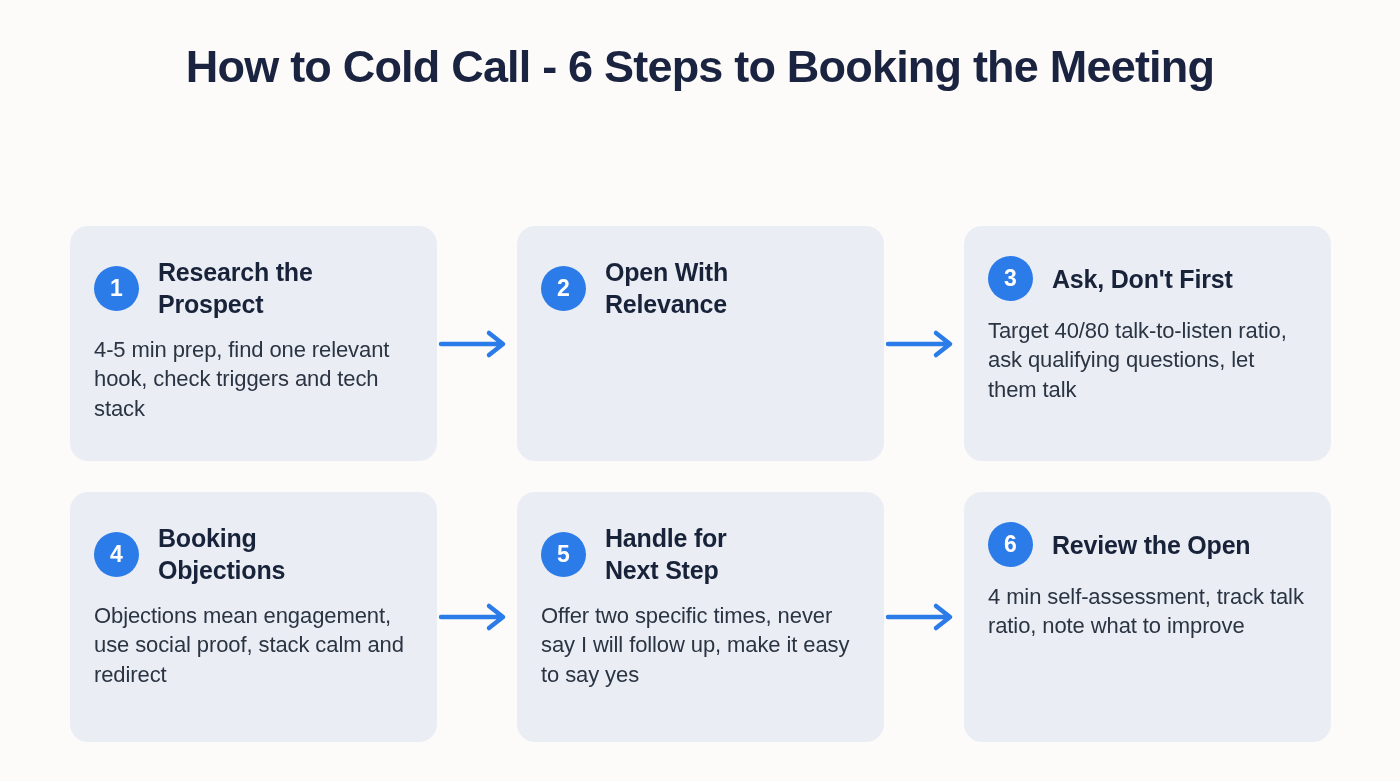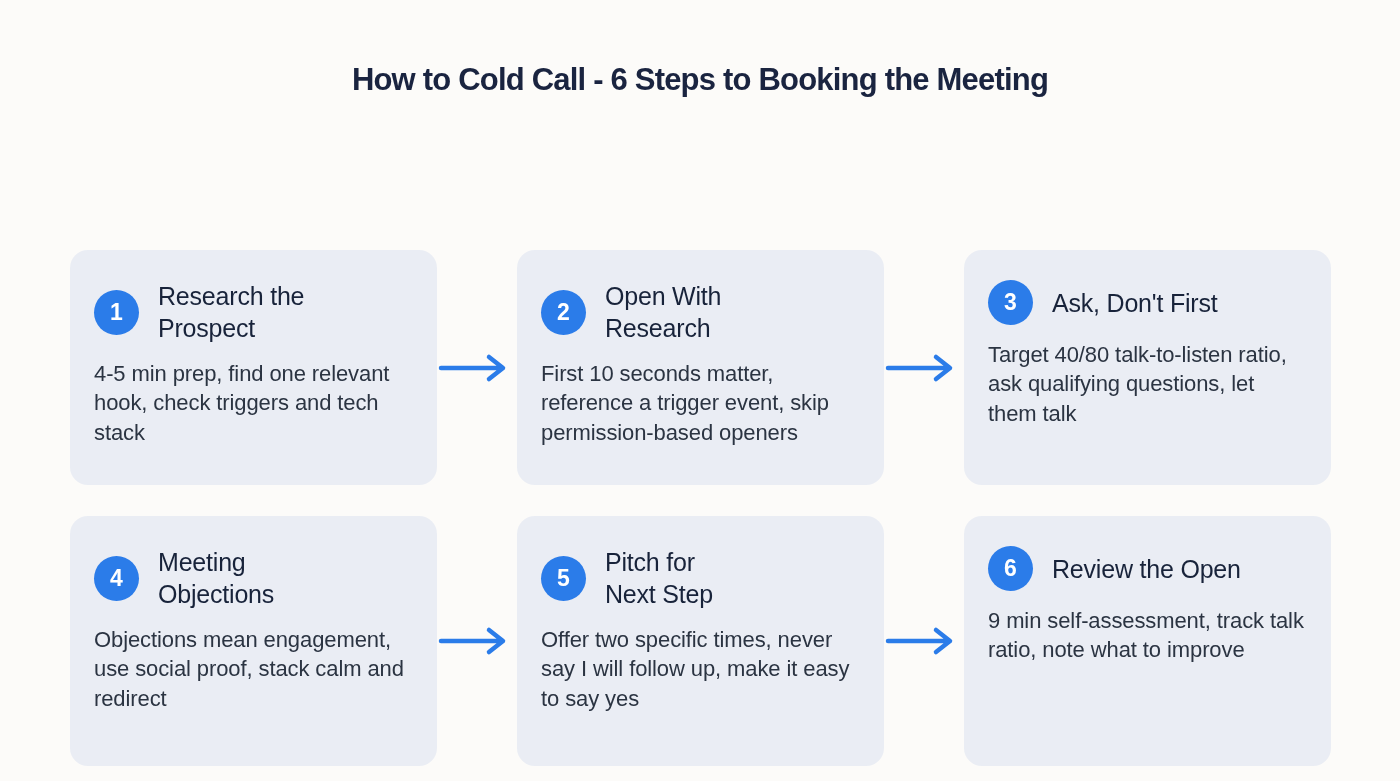--- a/index.html
+++ b/index.html
@@ -12,23 +12,23 @@
     overflow: hidden;
   }
 
   .page {
     width: 1400px;
     height: 781px;
     position: relative;
   }
 
   h1.main-title {
-    margin-top: 58px;
+    margin-top: 34px;
     text-align: center;
-    font-size: 31px;
+    font-size: 45px;
     font-weight: 700;
     letter-spacing: -0.8px;
     color: #1a2440;
     line-height: 1.45;
   }
 
   .steps-grid {
     position: absolute;
     left: 70px;
     top: 192px;
@@ -59,21 +59,21 @@
     color: #ffffff;
     font-size: 23px;
     font-weight: 700;
     display: flex;
     align-items: center;
     justify-content: center;
   }
 
   .card-title {
     font-size: 25px;
-    font-weight: 400;
+    font-weight: 700;
     letter-spacing: -0.2px;
     line-height: 1.28;
     color: #18233a;
     white-space: pre-line;
   }
 
   .card-desc {
     margin-top: 15px;
     font-size: 22px;
     line-height: 1.34;
@@ -120,71 +120,70 @@
     <div class="arrow-cell">
       <svg width="80" height="32" viewBox="0 0 80 32">
         <path class="arrow-stroke" d="M4 16 H64 M52 5 L66 16 L52 27"></path>
       </svg>
     </div>
 
     <div class="card">
       <div class="card-header">
         <div class="badge">2</div>
         <h2 class="card-title">Open With
-Research</h2>
+Relevance</h2>
       </div>
-      <p class="card-desc">First 10 seconds matter, reference a trigger event, skip permission-based openers</p>
     </div>
 
     <div class="arrow-cell">
       <svg width="80" height="32" viewBox="0 0 80 32">
         <path class="arrow-stroke" d="M4 16 H64 M52 5 L66 16 L52 27"></path>
       </svg>
     </div>
 
     <div class="card">
       <div class="card-header">
         <div class="badge">3</div>
         <h2 class="card-title">Ask, Don't First</h2>
       </div>
       <p class="card-desc">Target 40/80 talk-to-listen ratio, ask qualifying questions, let them talk</p>
     </div>
 
     <div class="card">
       <div class="card-header">
         <div class="badge">4</div>
-        <h2 class="card-title">Meeting
+        <h2 class="card-title">Booking
 Objections</h2>
       </div>
       <p class="card-desc">Objections mean engagement, use social proof, stack calm and redirect</p>
     </div>
 
     <div class="arrow-cell">
       <svg width="80" height="32" viewBox="0 0 80 32">
         <path class="arrow-stroke" d="M4 16 H64 M52 5 L66 16 L52 27"></path>
       </svg>
     </div>
 
     <div class="card">
       <div class="card-header">
         <div class="badge">5</div>
-        <h2 class="card-title">Pitch for
+        <h2 class="card-title">Handle for
 Next Step</h2>
       </div>
       <p class="card-desc">Offer two specific times, never say I will follow up, make it easy to say yes</p>
     </div>
 
     <div class="arrow-cell">
       <svg width="80" height="32" viewBox="0 0 80 32">
         <path class="arrow-stroke" d="M4 16 H64 M52 5 L66 16 L52 27"></path>
       </svg>
     </div>
 
     <div class="card">
       <div class="card-header">
         <div class="badge">6</div>
         <h2 class="card-title">Review the Open</h2>
       </div>
-      <p class="card-desc">9 min self-assessment, track talk ratio, note what to improve</p>
+      <p class="card-desc">4 min self-assessment, track talk ratio, note what to improve</p>
     </div>
 
   </div>
 </div>
 
 </body></html>

